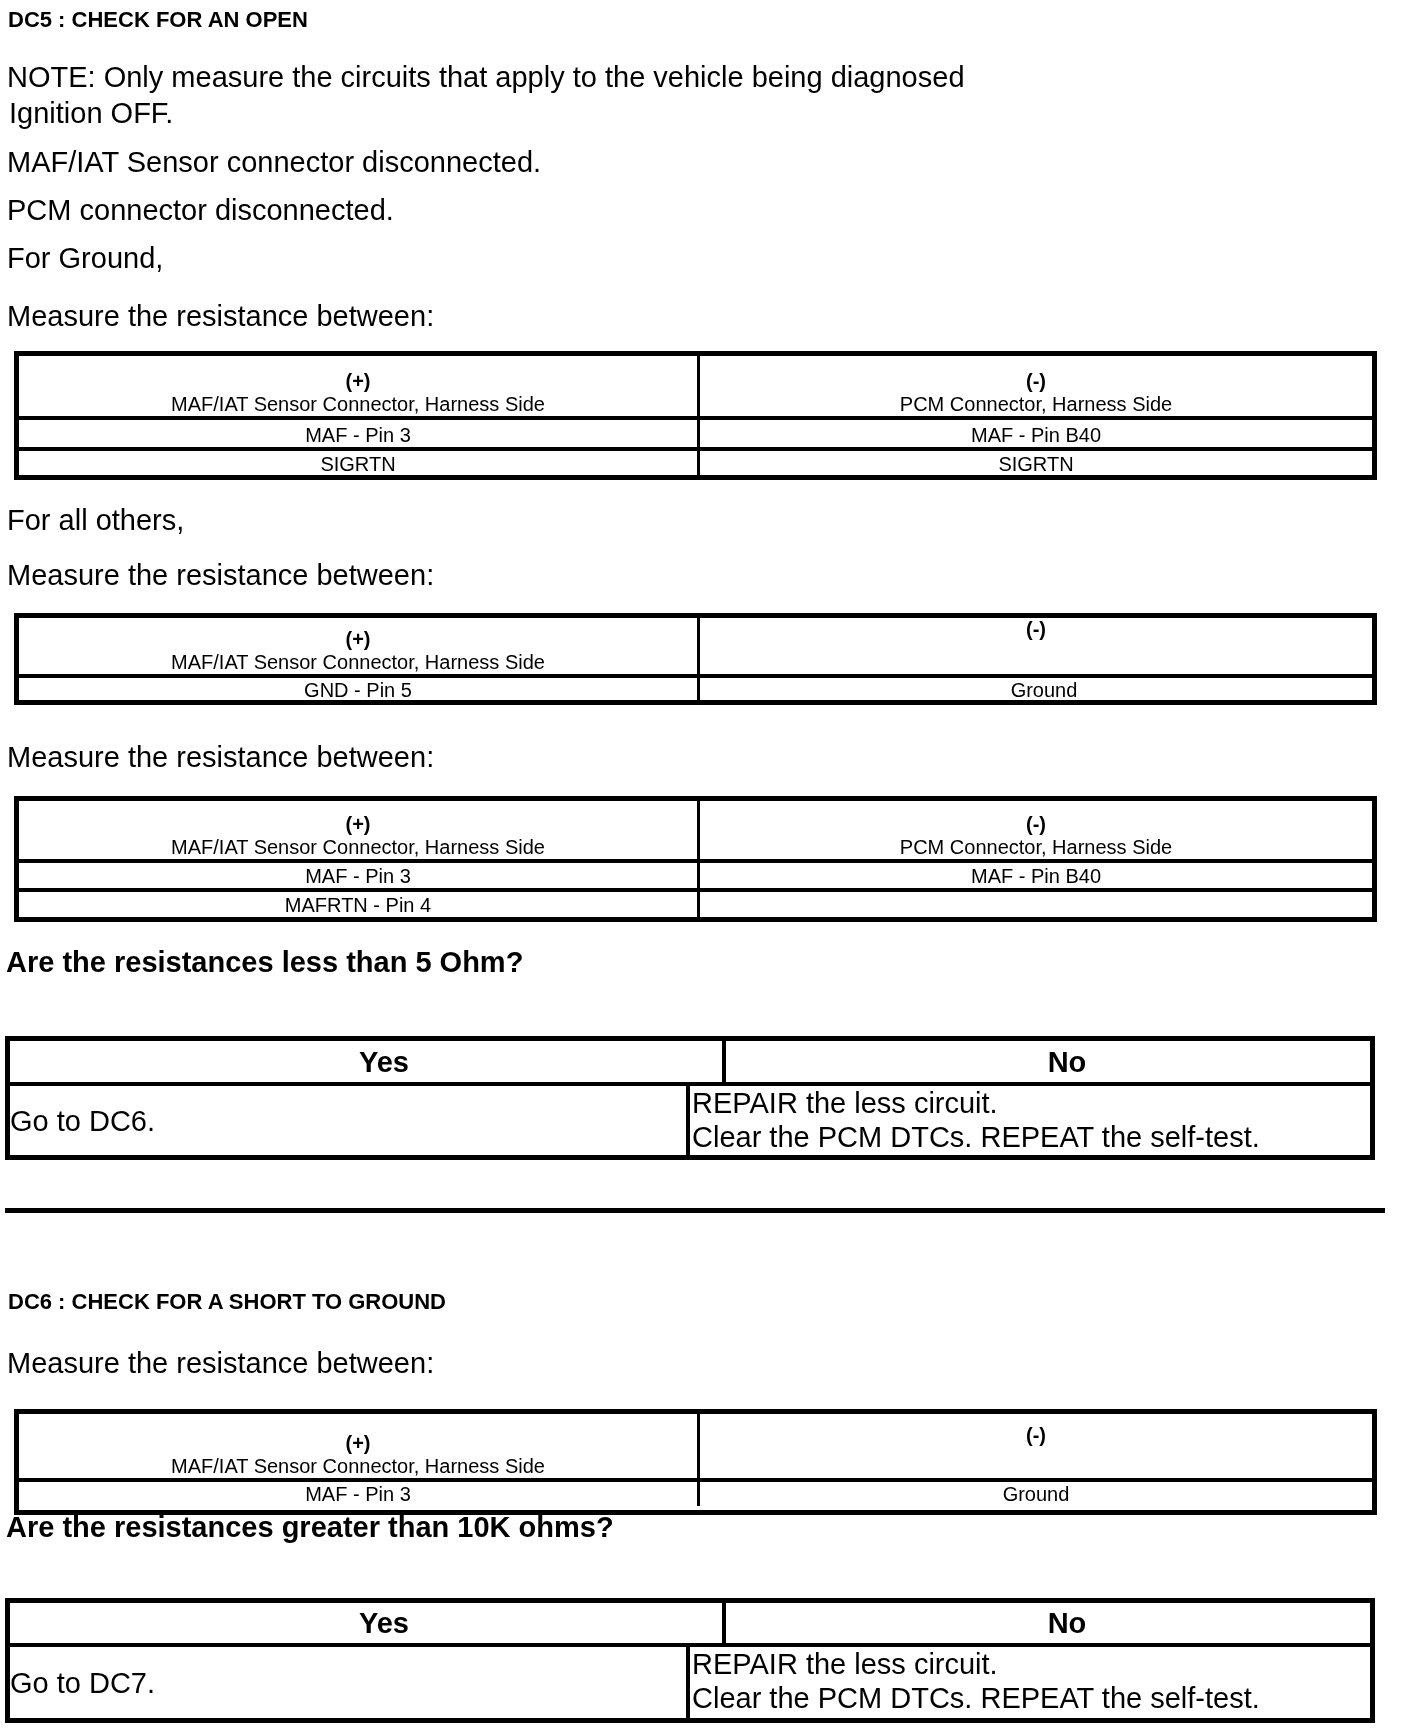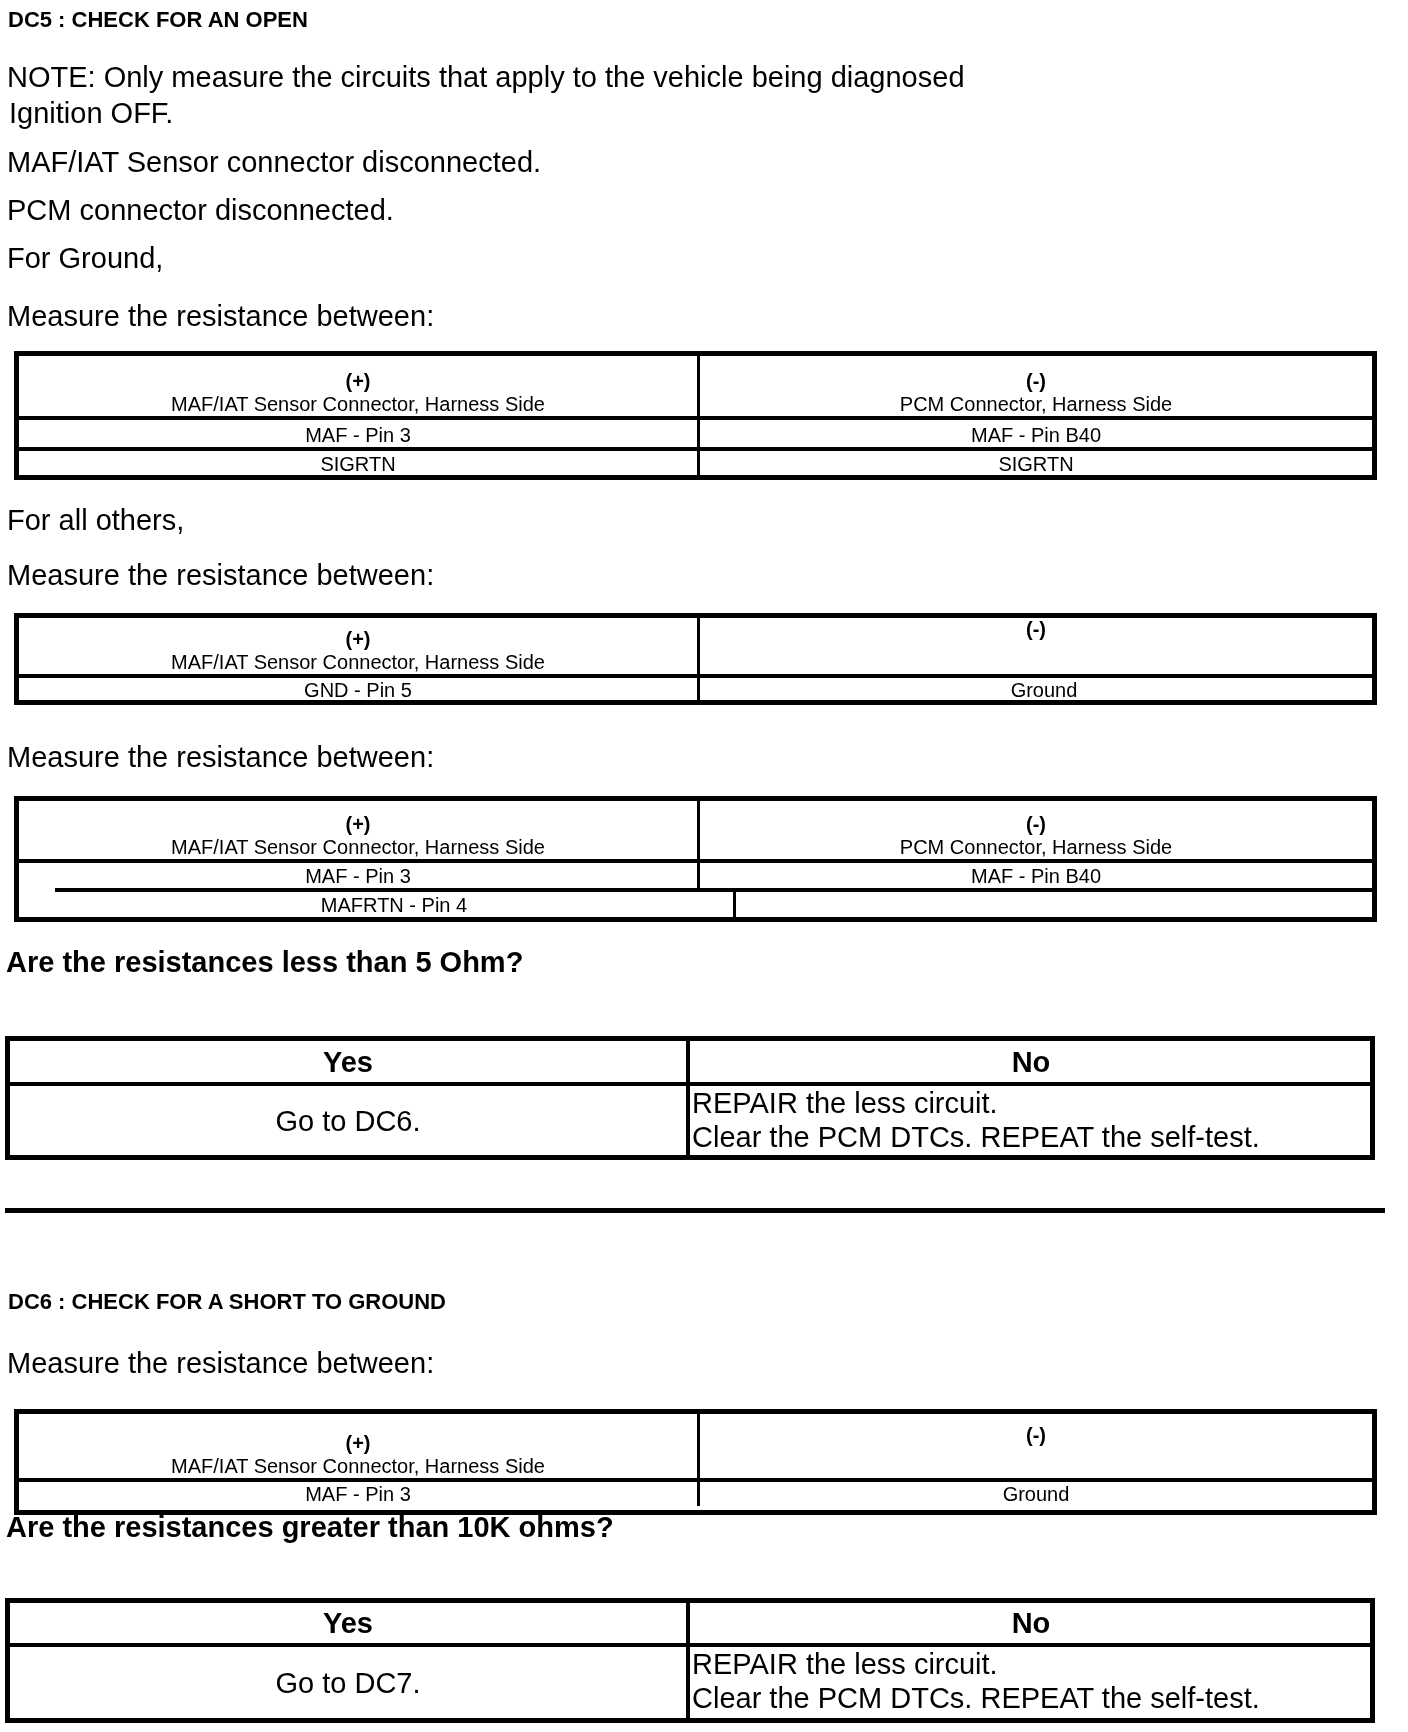--- a/index.html
+++ b/index.html
@@ -15,23 +15,23 @@
   .mrow + .mrow { border-top:4px solid #000; }
   .mcell { flex:0 0 auto; box-sizing:border-box; text-align:center; font-size:20px;
            line-height:23px; display:flex; flex-direction:column; justify-content:flex-end; }
   .mcell.left { width:681px; border-right:3px solid #000; }
   .mcell.right { flex:1 1 auto; }
   .mcell .sym { font-weight:bold; }
   .yntable { position:absolute; left:5px; width:1370px; box-sizing:border-box; border:5px solid #000; }
   .ynrow { display:flex; }
   .ynrow + .ynrow { border-top:4px solid #000; }
   .yncell { box-sizing:border-box; font-size:29px; line-height:34px; }
-  .yncell.left { width:680px; border-right:4px solid #000; text-align:center; display:flex; align-items:center; justify-content:center; }
+  .yncell.left { width:680px; border-right:4px solid #000; text-align:center; display:flex; align-items:center; }
   .yncell.right { flex:1 1 auto; text-align:left; padding-left:2px; }
-  .yncell.head { font-weight:bold; text-align:center; justify-content:center; display:flex; align-items:center; }
+  .yncell.head { font-weight:bold; text-align:center; justify-content:center; display:flex; align-items:center;margin-left:36px; }
   .hr { position:absolute; left:5px; width:1380px; top:1208px; height:5px; background:#000; }
 </style>
 </head>
 <body>
 
 <div class="abs title" style="top:7px;">DC5 : CHECK FOR AN OPEN</div>
 <div class="abs line" style="top:60px;">NOTE: Only measure the circuits that apply to the vehicle being diagnosed</div>
 <div class="abs line" style="top:96px;left:9px;">Ignition OFF.</div>
 <div class="abs line" style="top:145px;">MAF/IAT Sensor connector disconnected.</div>
 <div class="abs line" style="top:193px;">PCM connector disconnected.</div>
@@ -88,21 +88,21 @@
     </div>
     <div class="mcell right">
       <span class="sym">(-)</span>
       <span>PCM Connector, Harness Side</span>
     </div>
   </div>
   <div class="mrow" style="height:29px;">
     <div class="mcell left">MAF - Pin 3</div>
     <div class="mcell right">MAF - Pin B40</div>
   </div>
-  <div class="mrow" style="height:29px;margin-left:36px;">
+  <div class="mrow" style="height:29px;">
     <div class="mcell left">MAFRTN - Pin 4</div>
   </div>
 </div>
 
 <div class="abs question" style="top:945px;">Are the resistances less than 5 Ohm?</div>
 
 <div class="yntable" style="top:1036px;height:124px;">
   <div class="ynrow" style="height:41px;">
     <div class="yncell left head">Yes</div>
     <div class="yncell right head">No</div>

